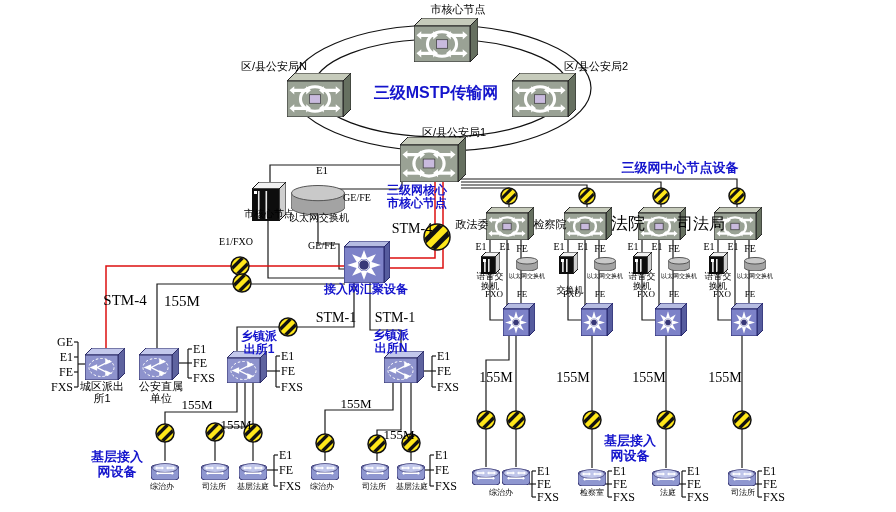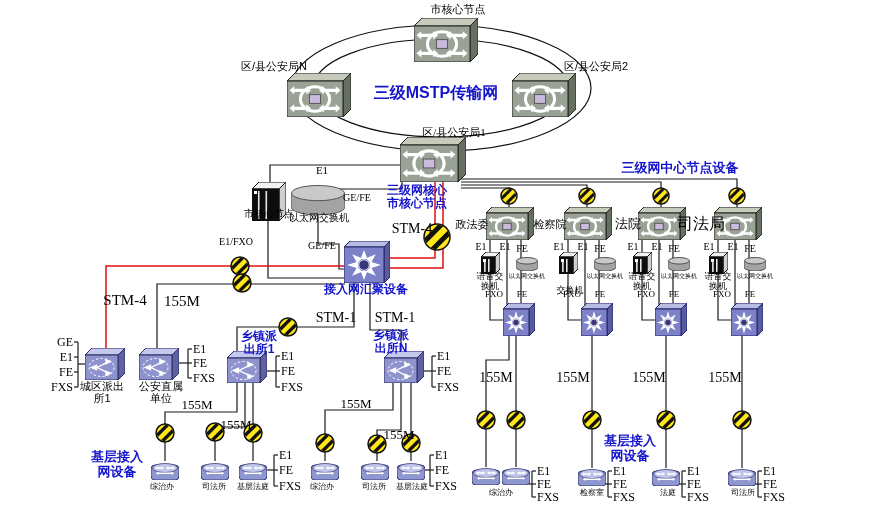--- a/index.html
+++ b/index.html
@@ -690,21 +690,21 @@
       <div class="blbl" style="left: 613px; top: 497px; font-size: 12px;">FXS</div>
       <div class="blbl" style="left: 687px; top: 471px; font-size: 12px;">E1</div>
       <div class="blbl" style="left: 687px; top: 484px; font-size: 12px;">FE</div>
       <div class="blbl" style="left: 687px; top: 497px; font-size: 12px;">FXS</div>
       <div class="blbl" style="left: 763px; top: 471px; font-size: 12px;">E1</div>
       <div class="blbl" style="left: 763px; top: 484px; font-size: 12px;">FE</div>
       <div class="blbl" style="left: 763px; top: 497px; font-size: 12px;">FXS</div>
       <div class="lbl" style="left: 458px; top: 9px; font-size: 11px;">市核心节点</div>
       <div class="lbl" style="left: 274px; top: 66px; font-size: 11px;">区/县公安局N</div>
       <div class="lbl" style="left: 596px; top: 66px; font-size: 11px;">区/县公安局2</div>
-      <div class="lbl" style="left: 454px; top: 132px; font-size: 11px; font-family: Liberation Serif, serif;">区/县公安局1</div>
+      <div class="lbl" style="left: 454px; top: 132px; font-size: 11px;">区/县公安局1</div>
       <div class="lbl blue" style="left: 436px; top: 93px; font-size: 16px; color: rgb(20, 20, 204);">三级MSTP传输网</div>
       <div class="lbl blue" style="left: 417px; top: 197px; font-size: 12px; color: rgb(20, 20, 204);">三级网核心
 市核心节点</div>
       <div class="lbl blue" style="left: 680px; top: 168px; font-size: 13px; color: rgb(20, 20, 204);">三级网中心节点设备</div>
       <div class="lbl" style="left: 269px; top: 214px; font-size: 10px;">市核心节点</div>
       <div class="lbl" style="left: 319px; top: 218px; font-size: 10px;">以太网交换机</div>
       <div class="lbl serif" style="left: 322px; top: 170px; font-size: 11px;">E1</div>
       <div class="lbl serif" style="left: 357px; top: 198px; font-size: 10px;">GE/FE</div>
       <div class="lbl serif" style="left: 236px; top: 242px; font-size: 10px;">E1/FXO</div>
       <div class="lbl serif" style="left: 322px; top: 246px; font-size: 10px;">GE/FE</div>
@@ -731,21 +731,21 @@
       <div class="lbl blue" style="left: 630px; top: 449px; font-size: 13px; color: rgb(20, 20, 204);">基层接入
 网设备</div>
       <div class="lbl" style="left: 162px; top: 487px; font-size: 8px;">综治办</div>
       <div class="lbl" style="left: 214px; top: 487px; font-size: 8px;">司法所</div>
       <div class="lbl" style="left: 253px; top: 487px; font-size: 8px;">基层法庭</div>
       <div class="lbl" style="left: 322px; top: 487px; font-size: 8px;">综治办</div>
       <div class="lbl" style="left: 374px; top: 487px; font-size: 8px;">司法所</div>
       <div class="lbl" style="left: 412px; top: 487px; font-size: 8px;">基层法庭</div>
       <div class="lbl" style="left: 472px; top: 224px; font-size: 11px;">政法委</div>
       <div class="lbl" style="left: 550px; top: 224px; font-size: 11px;">检察院</div>
-      <div class="lbl" style="left: 628px; top: 224px; font-size: 13px;">法院</div>
+      <div class="lbl" style="left: 628px; top: 224px; font-size: 17px;">法院</div>
       <div class="lbl" style="left: 701px; top: 224px; font-size: 16px;">司法局</div>
       <div class="lbl serif" style="left: 481px; top: 247px; font-size: 10px;">E1</div>
       <div class="lbl serif" style="left: 559px; top: 247px; font-size: 10px;">E1</div>
       <div class="lbl serif" style="left: 633px; top: 247px; font-size: 10px;">E1</div>
       <div class="lbl serif" style="left: 709px; top: 247px; font-size: 10px;">E1</div>
       <div class="lbl serif" style="left: 505px; top: 247px; font-size: 10px;">E1</div>
       <div class="lbl serif" style="left: 583px; top: 247px; font-size: 10px;">E1</div>
       <div class="lbl serif" style="left: 657px; top: 247px; font-size: 10px;">E1</div>
       <div class="lbl serif" style="left: 733px; top: 247px; font-size: 10px;">E1</div>
       <div class="lbl serif" style="left: 522px; top: 249px; font-size: 10px;">FE</div>

